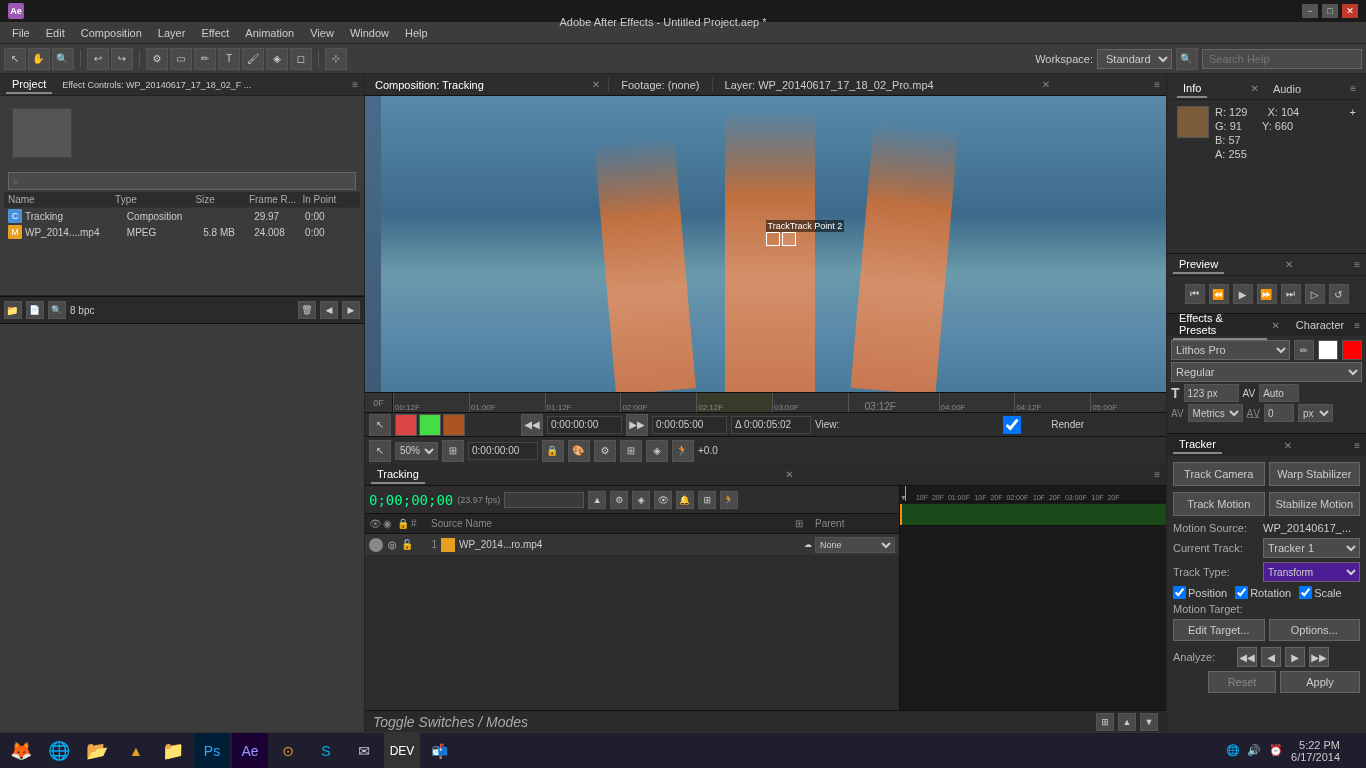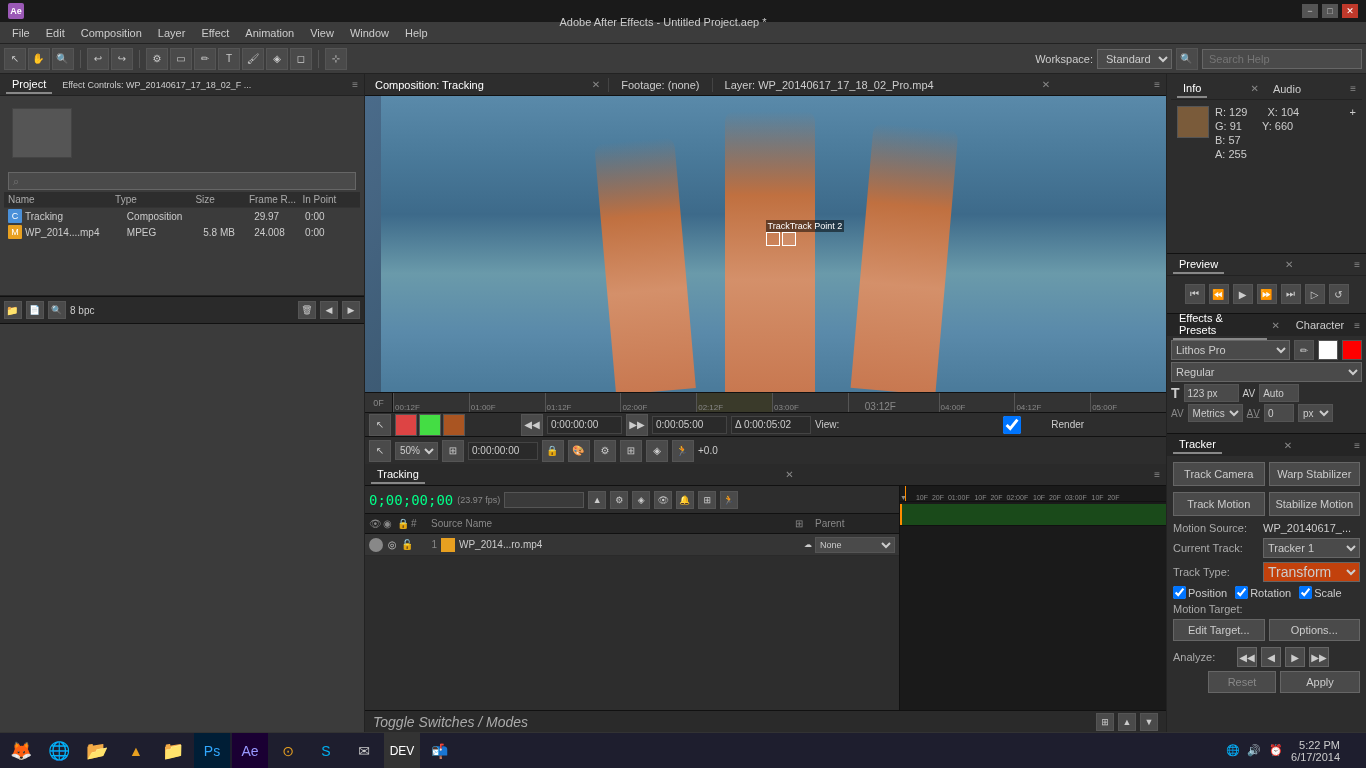--- a/index.html
+++ b/index.html
@@ -550,21 +550,21 @@
           <span>WP_20140617_...</span>
         </div>
         <div class="tracker-field">
           <label>Current Track:</label>
           <select style="flex:1; background:#4a4a4a; border:1px solid #666; color:#ccc; font-size:11px; height:20px;">
             <option>Tracker 1</option>
           </select>
         </div>
         <div class="tracker-field">
           <label>Track Type:</label>
-          <select style="flex:1; background:#c2410c; border:1px solid #666; color:#ccc; font-size:14px; height:20px;">
+          <select style="flex:1; background:#4c1d95; border:1px solid #666; color:#ccc; font-size:10px; height:20px;">
             <option>Transform</option>
           </select>
         </div>
         <div class="checkbox-row">
           <label>
             <input type="checkbox" checked="" style="">
             <span>Position</span>
           </label>
           <label>
             <input type="checkbox" checked="" style="">

